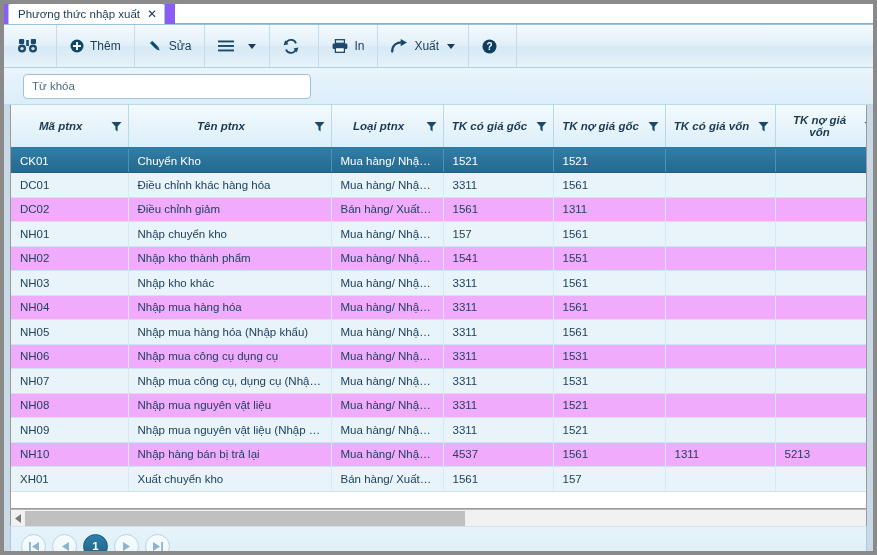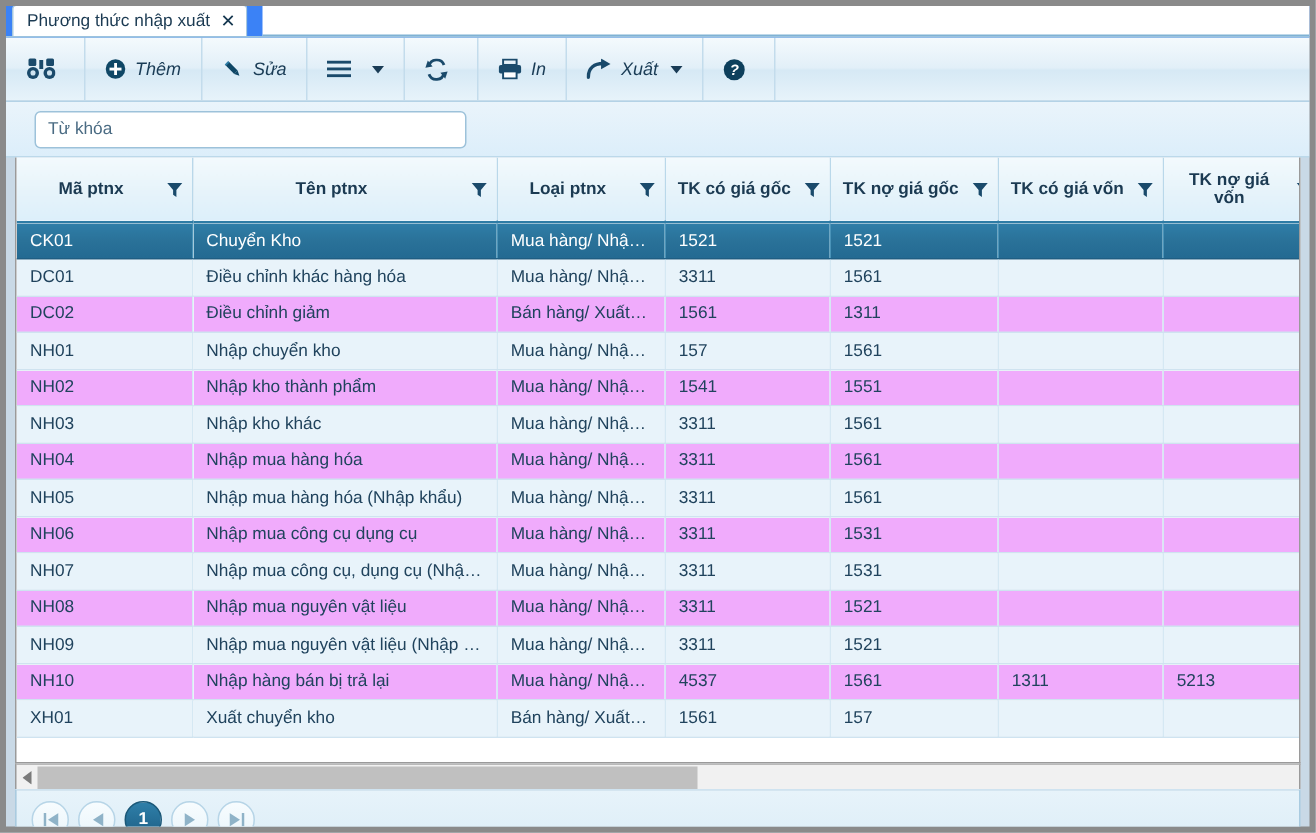--- a/index.html
+++ b/index.html
@@ -17,21 +17,21 @@
     width: 877px; height: 555px;
     background: #c9d9e6;
     border: 4px solid #8a8a8a;
     overflow: hidden;
   }
 
   
   .tabstrip {
     position: relative;
     height: 21px;
-    background: #3b82f6;
+    background: #8b5cf6;
     border-bottom: 1px solid #9cc3de;
     display: flex;
     align-items: flex-end;
     padding-left: 4px;
   }
   .tab {
     height: 21px;
     background: #ffffff;
     border: 1px solid #a8c8de;
     border-bottom: none;
@@ -63,21 +63,20 @@
     margin-right: 0px;
   }
 
   
   .toolbar {
     height: 43px;
     background: linear-gradient(to bottom, #f4fafd 0%, #e2eff8 48%, #d6e9f5 52%, #e7f3fa 100%);
     border-bottom: 1px solid #b4d2e6;
     display: flex;
     align-items: stretch;
-    font-style: italic;
   }
   .tb-btn {
     display: flex;
     align-items: center;
     justify-content: center;
     gap: 6px;
     padding: 0 13px;
     border-right: 1px solid #c3dcec;
     font-size: 12px;
     color: #1a3c56;
@@ -148,20 +147,21 @@
     text-align: center;
     vertical-align: middle;
     user-select: none;
   }
   th .th-inner {
     display: flex;
     align-items: center;
     justify-content: flex-start;
     position: relative;
     width: 100%;
+    font-style: italic;
   }
   th .th-label { flex: 1; text-align: center; }
   .funnel { flex: 0 0 auto; margin-left: 6px; cursor: pointer; display: flex; }
   table.grid td {
     height: 24.5px;
     border-right: 1px solid #d5e8f3;
     border-bottom: 1px solid #cfe3f0;
     padding: 0 9px;
     color: #20435d;
     white-space: nowrap;

